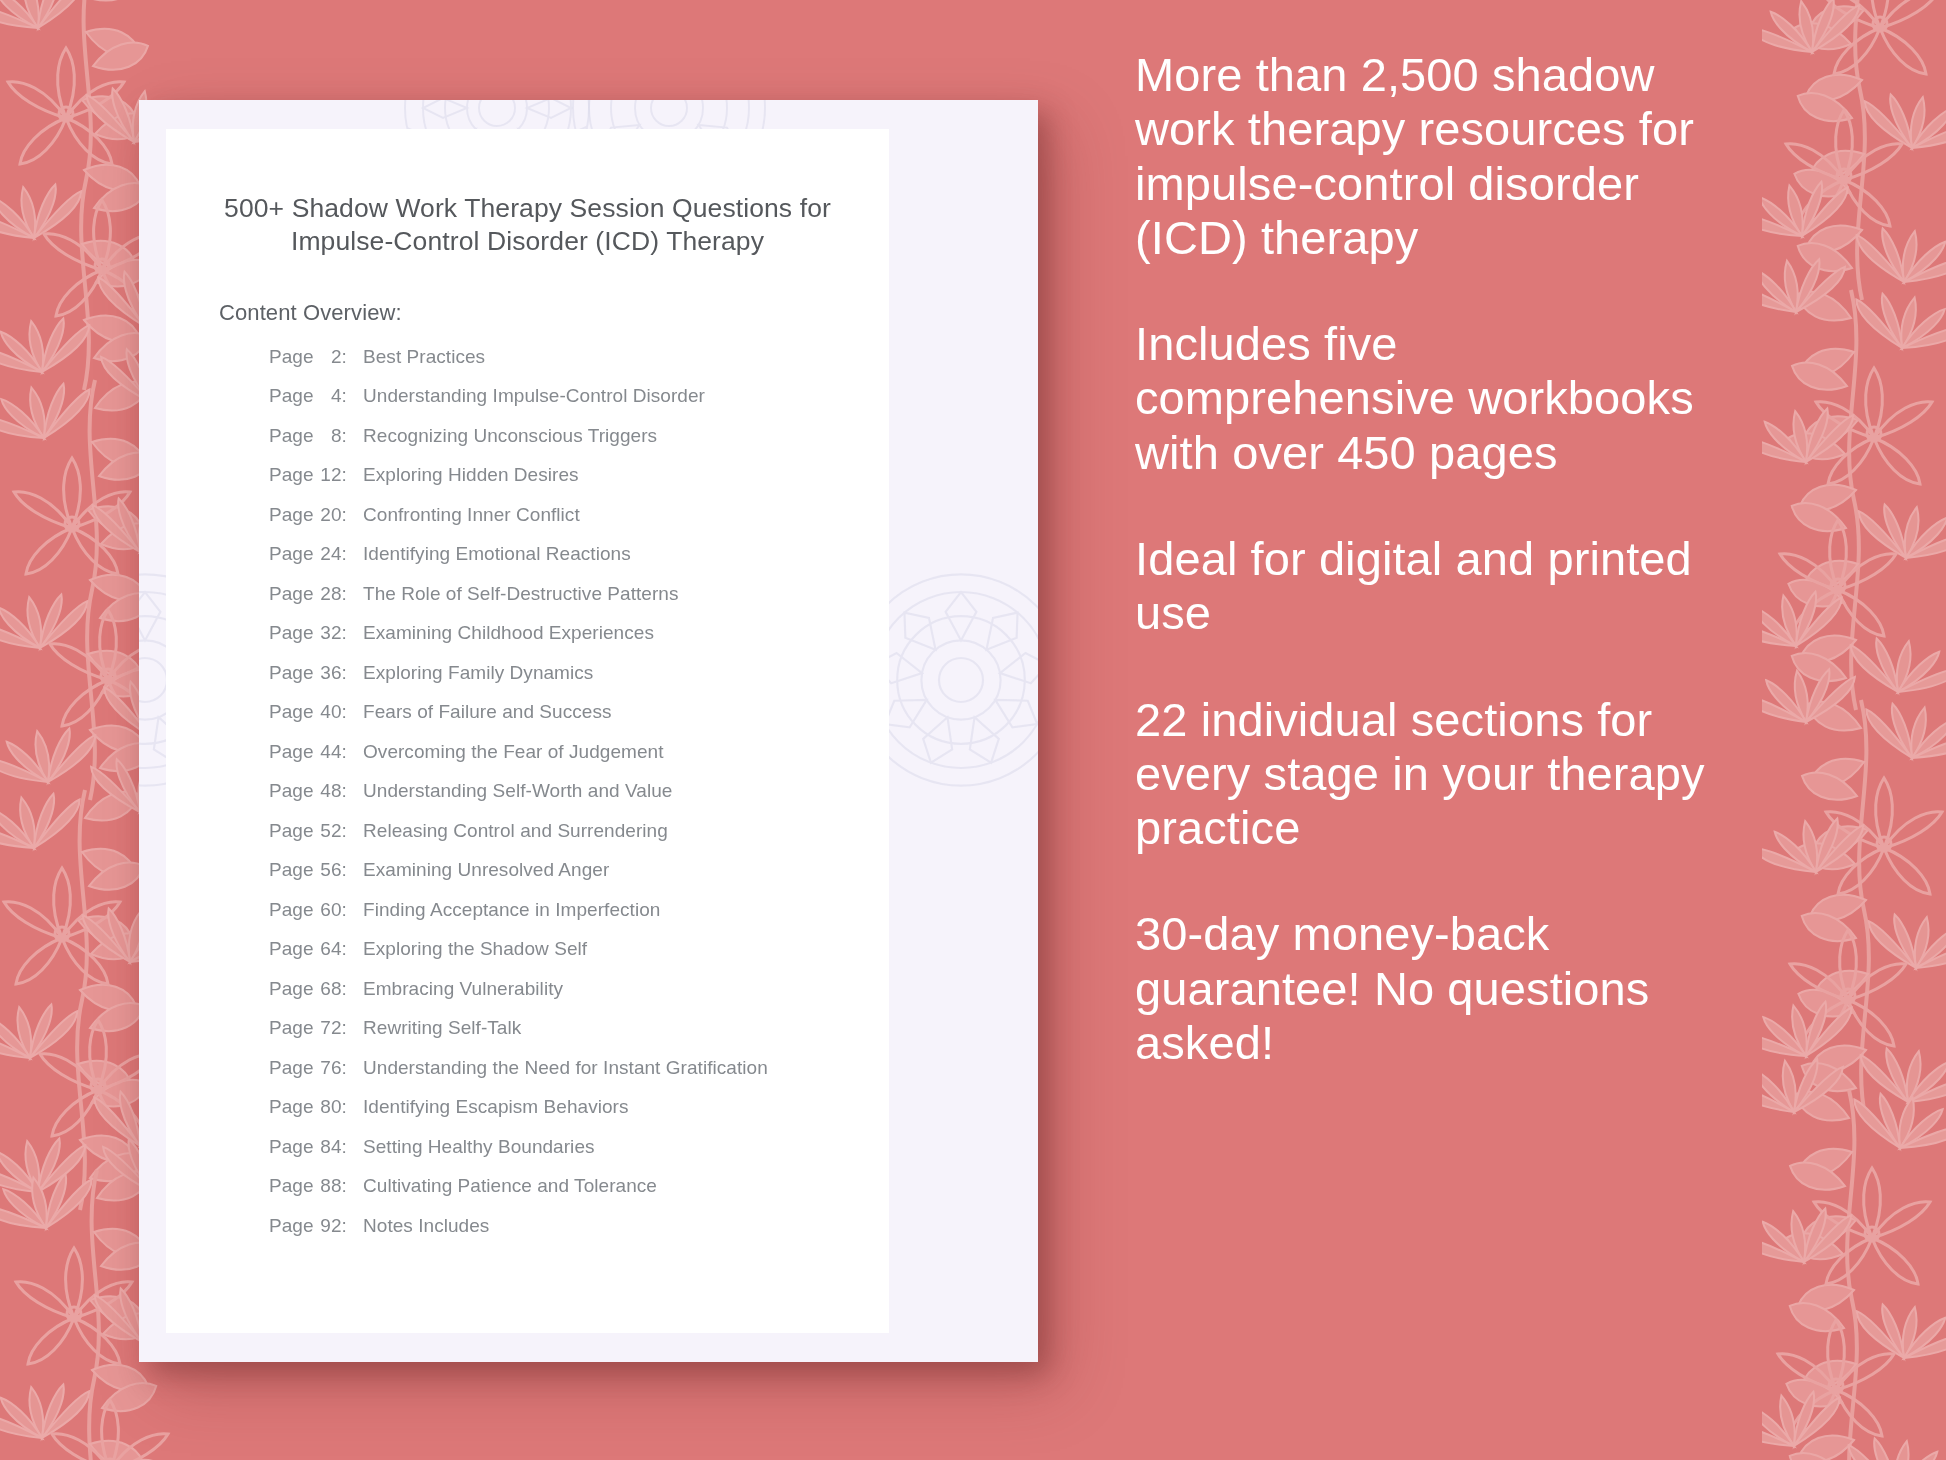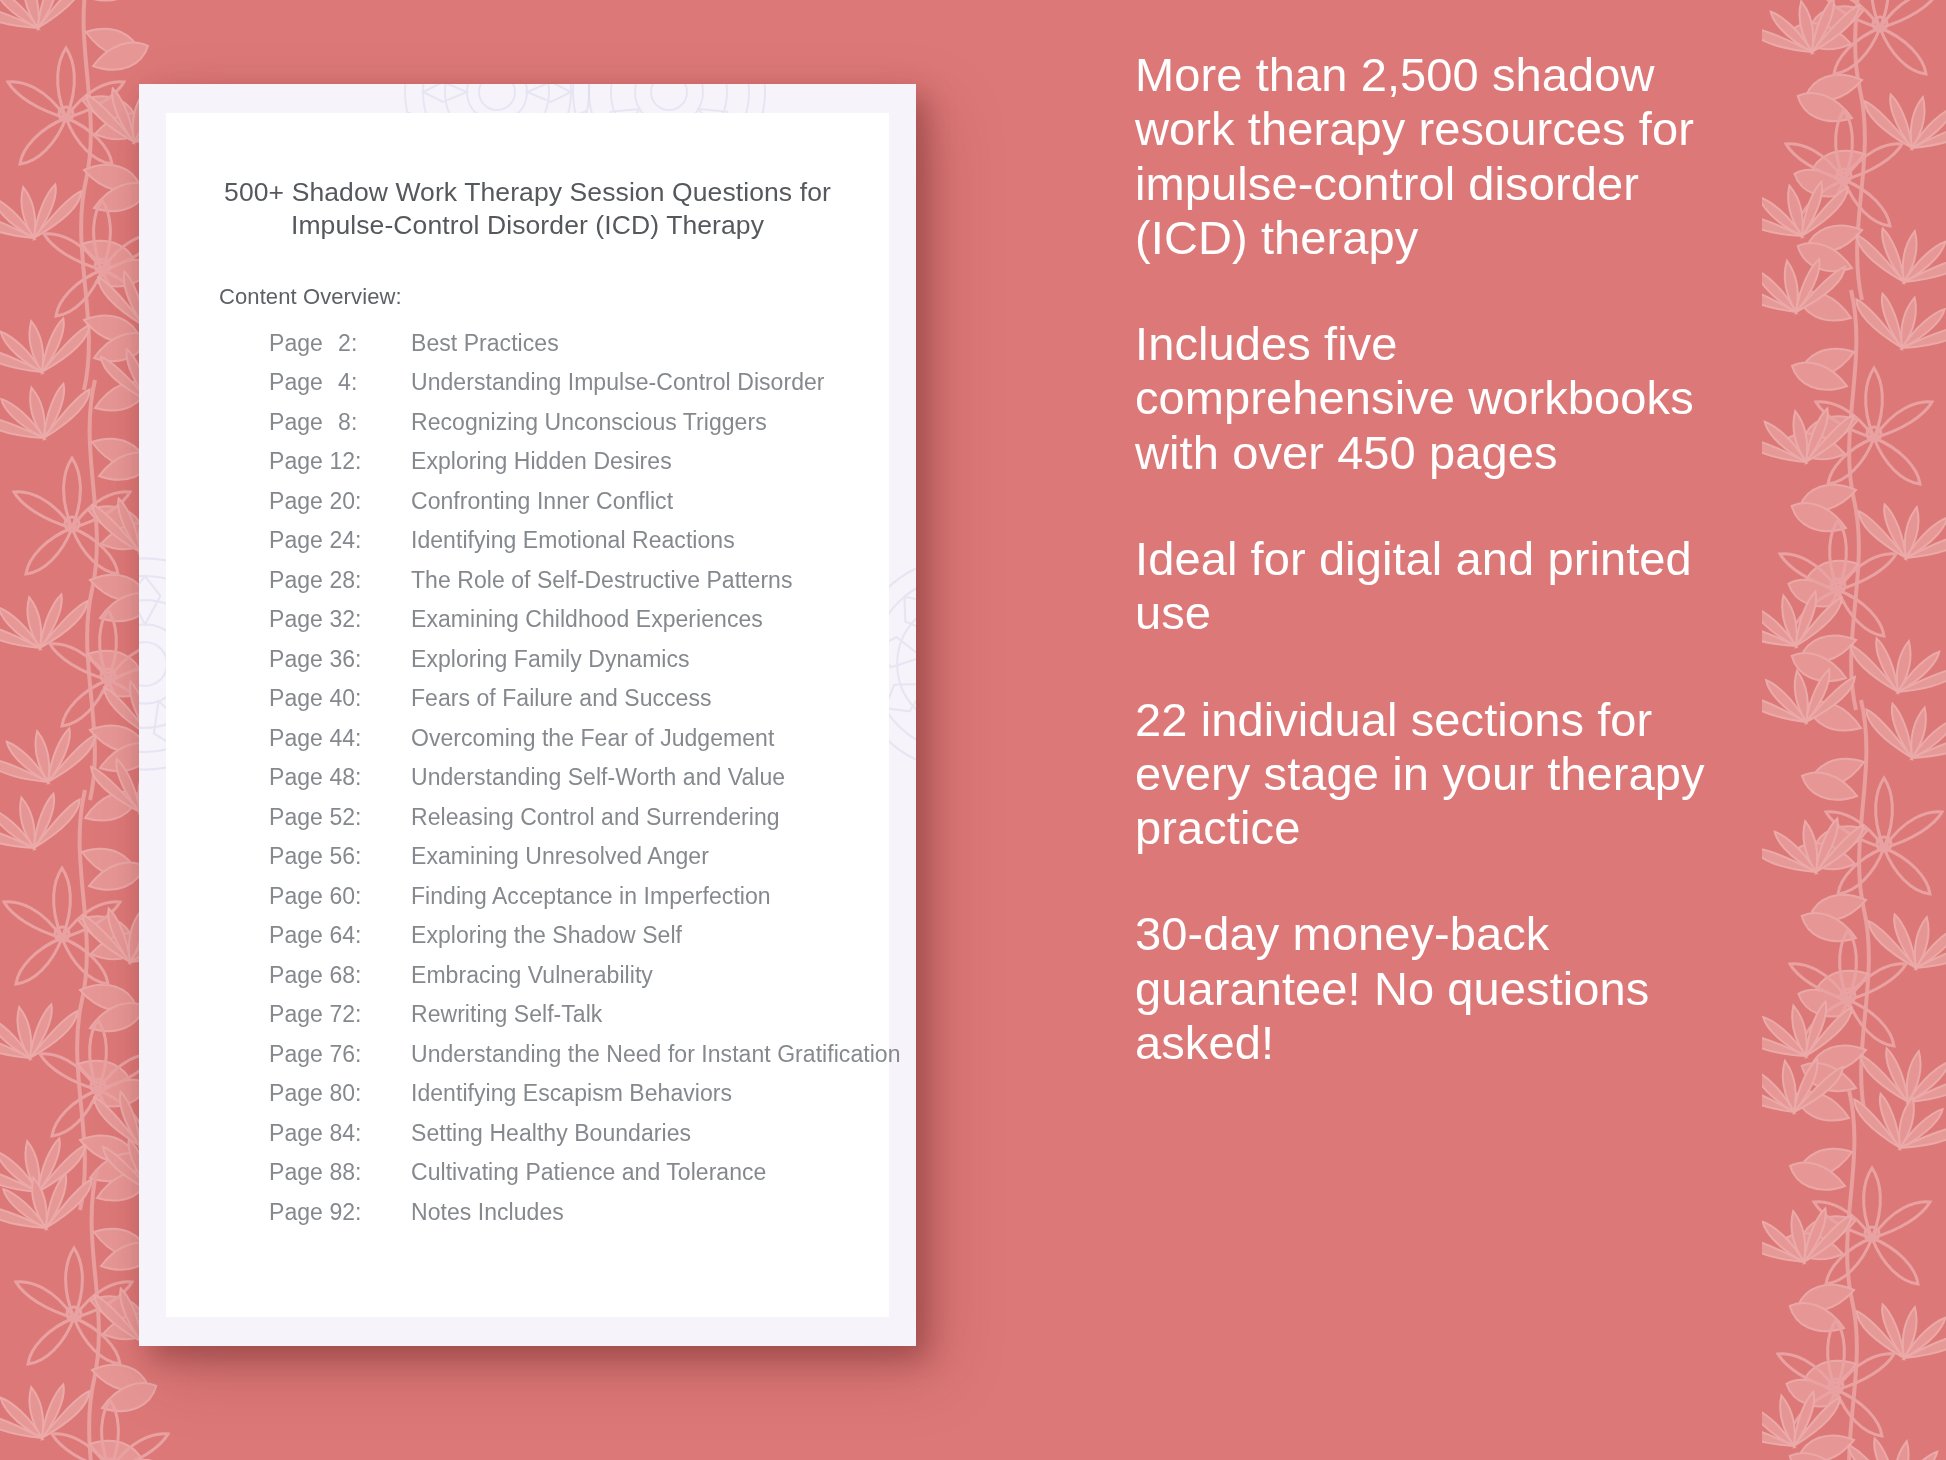--- a/index.html
+++ b/index.html
@@ -22,22 +22,22 @@
     pointer-events:none;
     opacity:.55;
   }
   .floral.left  { left:-6px; }
   .floral.right { right:-6px; transform:scaleX(-1); }
   .floral svg { display:block; width:100%; height:100%; }
 
   
   #card {
     position:absolute;
-    left:139px; top:84px;
-    width:777px; height:1262px;
+    left:139px; top:100px;
+    width:899px; height:1262px;
     background:#f6f3fb;
     box-shadow: 10px 12px 26px rgba(110,40,40,.42),
                 22px 26px 60px rgba(110,40,40,.26);
     overflow:hidden;
   }
   
   .mandala {
     position:absolute;
     opacity:.5;
     pointer-events:none;
@@ -73,25 +73,24 @@
     color:#5d6166;
     letter-spacing:.1px;
   }
 
   #toc { margin:20px 0 0 0; list-style:none; }
   .toc-row {
     display:flex;
     align-items:baseline;
     padding:0 0 0 103px;
     height:39.5px;
-    font-size:23px;
+    font-size:19px;
     color:#85898e;
     letter-spacing:.05px;
     white-space:nowrap;
-    gap:48px;
   }
   .toc-page {
     display:inline-block;
     width:86px;
     text-align:left;
     flex:0 0 auto;
   }
   .toc-page .pg-label { }
   .toc-page .pg-num {
     display:inline-block;

